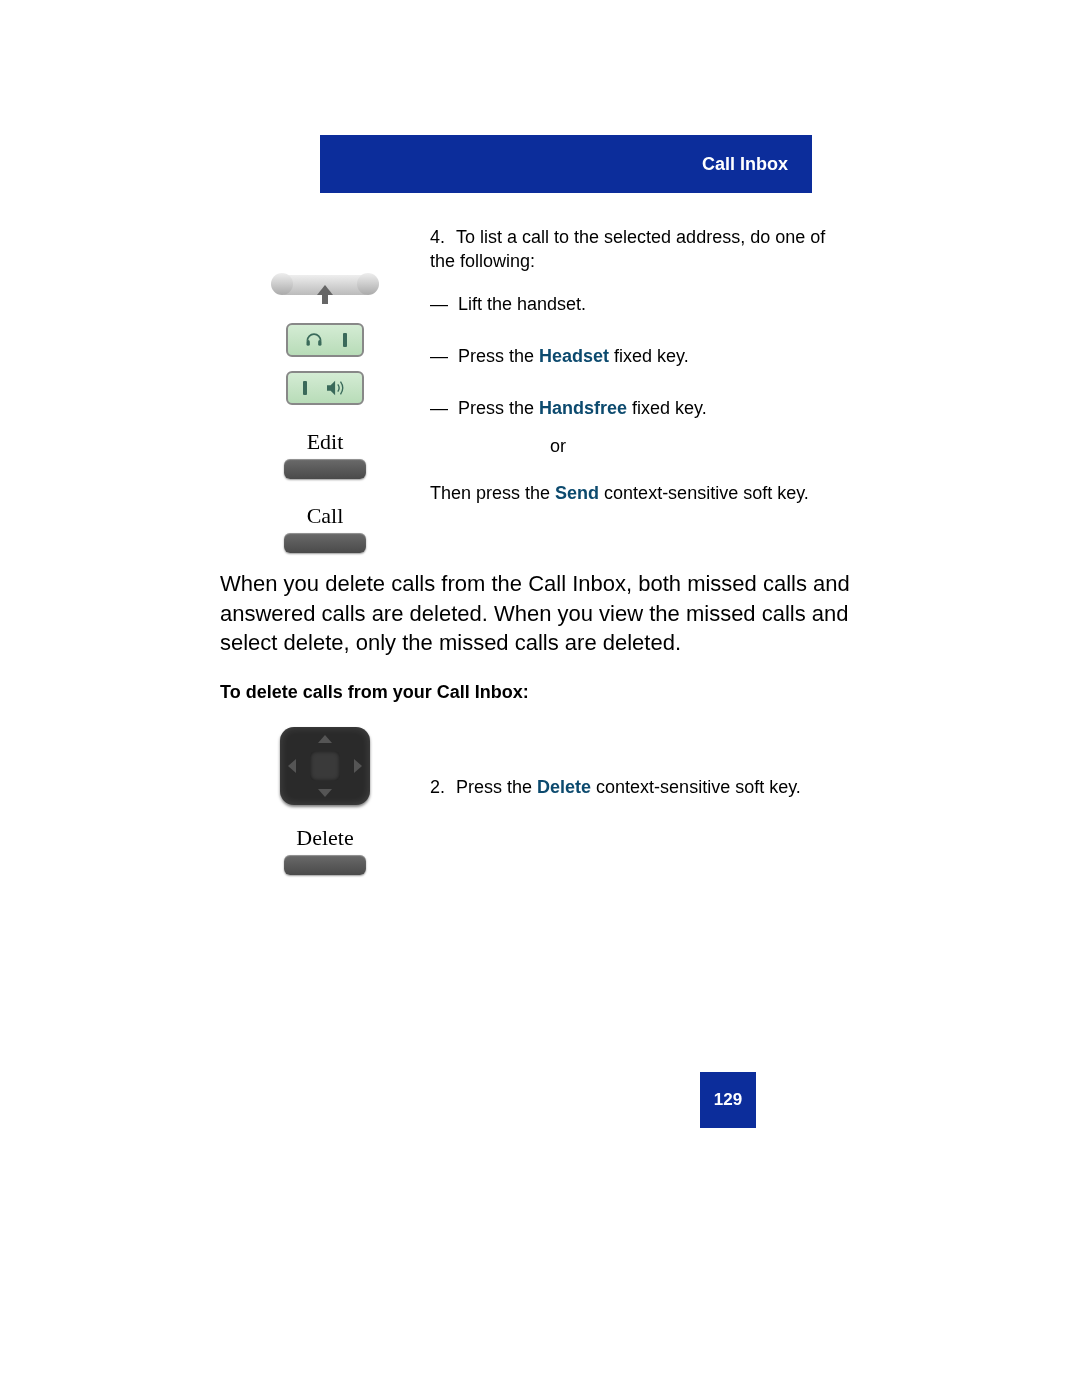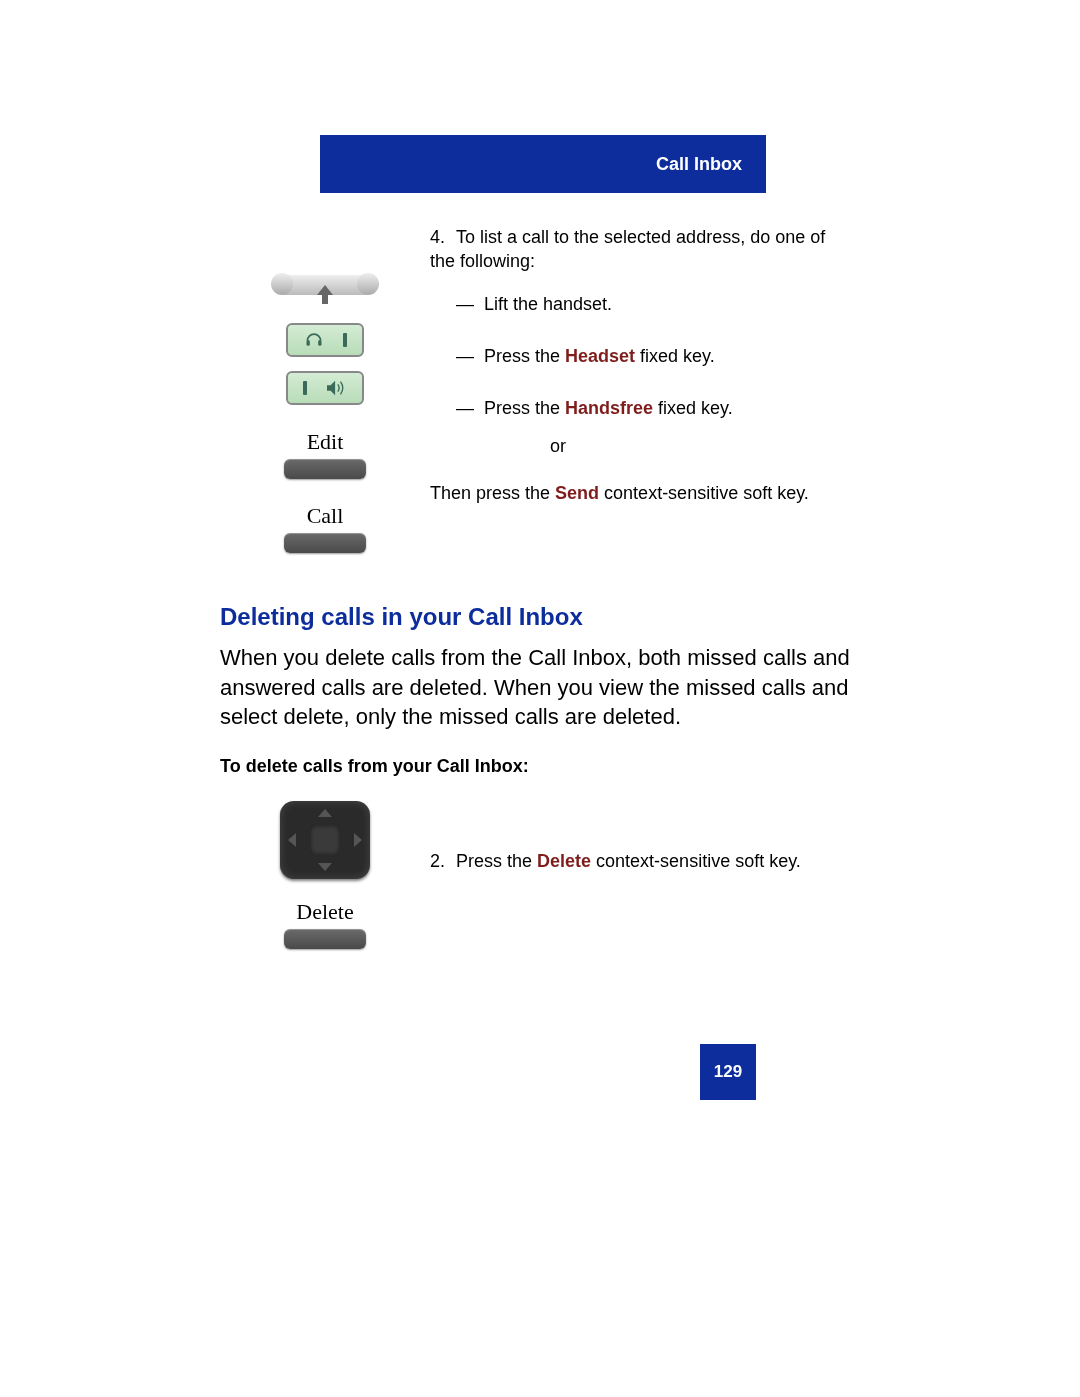--- a/index.html
+++ b/index.html
@@ -12,21 +12,21 @@
   .page {
     width: 1080px;
     height: 1397px;
     position: relative;
     box-sizing: border-box;
   }
   .header-bar {
     position: absolute;
     top: 135px;
     left: 320px;
-    width: 446px;
+    width: 492px;
     height: 58px;
     background: #0c2d9b;
     display: flex;
     align-items: center;
     justify-content: flex-end;
     padding-right: 24px;
     box-sizing: border-box;
     color: #fff;
     font-weight: bold;
     font-size: 18px;
@@ -54,29 +54,28 @@
   .text-col {
     flex: 1;
     font-size: 18px;
     line-height: 1.35;
   }
   .ol-num {
     display: inline-block;
     width: 26px;
   }
   .sub-item {
-    margin-left: 26px;
     margin-top: 18px;
   }
   .dash {
     display: inline-block;
     width: 28px;
   }
   .kw {
-    color: #7f1d1d;
+    color: #0c4a6e;
     font-weight: bold;
     text-align: center;
   }
   .or {
     text-align: left;
     margin: 14px 0 14px 120px;
   }
   .softkey-label {
     font-family: "Times New Roman", serif;
     font-size: 22px;
@@ -189,21 +188,21 @@
     margin-bottom: 24px;
   }
   .sub-heading {
     font-weight: bold;
     font-size: 18px;
     margin-bottom: 24px;
   }
   .page-num-box {
     position: absolute;
     left: 700px;
-    top: 1044px;
+    top: 1072px;
     width: 56px;
     height: 56px;
     background: #0c2d9b;
     color: #fff;
     font-weight: bold;
     font-size: 17px;
     display: flex;
     align-items: center;
     justify-content: center;
   }
@@ -275,21 +274,20 @@
         <div class="sub-item" style="margin-top:28px;">
           <span class="dash">—</span><span>Press the </span><span class="kw">Handsfree</span><span> fixed key.</span>
         </div>
         <div class="or">or</div>
         <div style="margin-top:22px;">
           <span>Then press the </span><span class="kw">Send</span><span> context-sensitive soft key.</span>
         </div>
       </div>
     </div>
 
-    <div class="section-heading">Deleting calls in your Call Inbox</div>
     <div class="body-para">When you delete calls from the Call Inbox, both missed calls and answered calls are deleted. When you view the missed calls and select delete, only the missed calls are deleted.</div>
     <div class="sub-heading">To delete calls from your Call Inbox:</div>
 
     <div class="step-row" style="margin-top:10px;">
       <div class="icon-col" style="padding-top:0;">
         <div class="nav-key">
           <div class="nav-tri up"></div>
           <div class="nav-tri down"></div>
           <div class="nav-tri left"></div>
           <div class="nav-tri right"></div>

